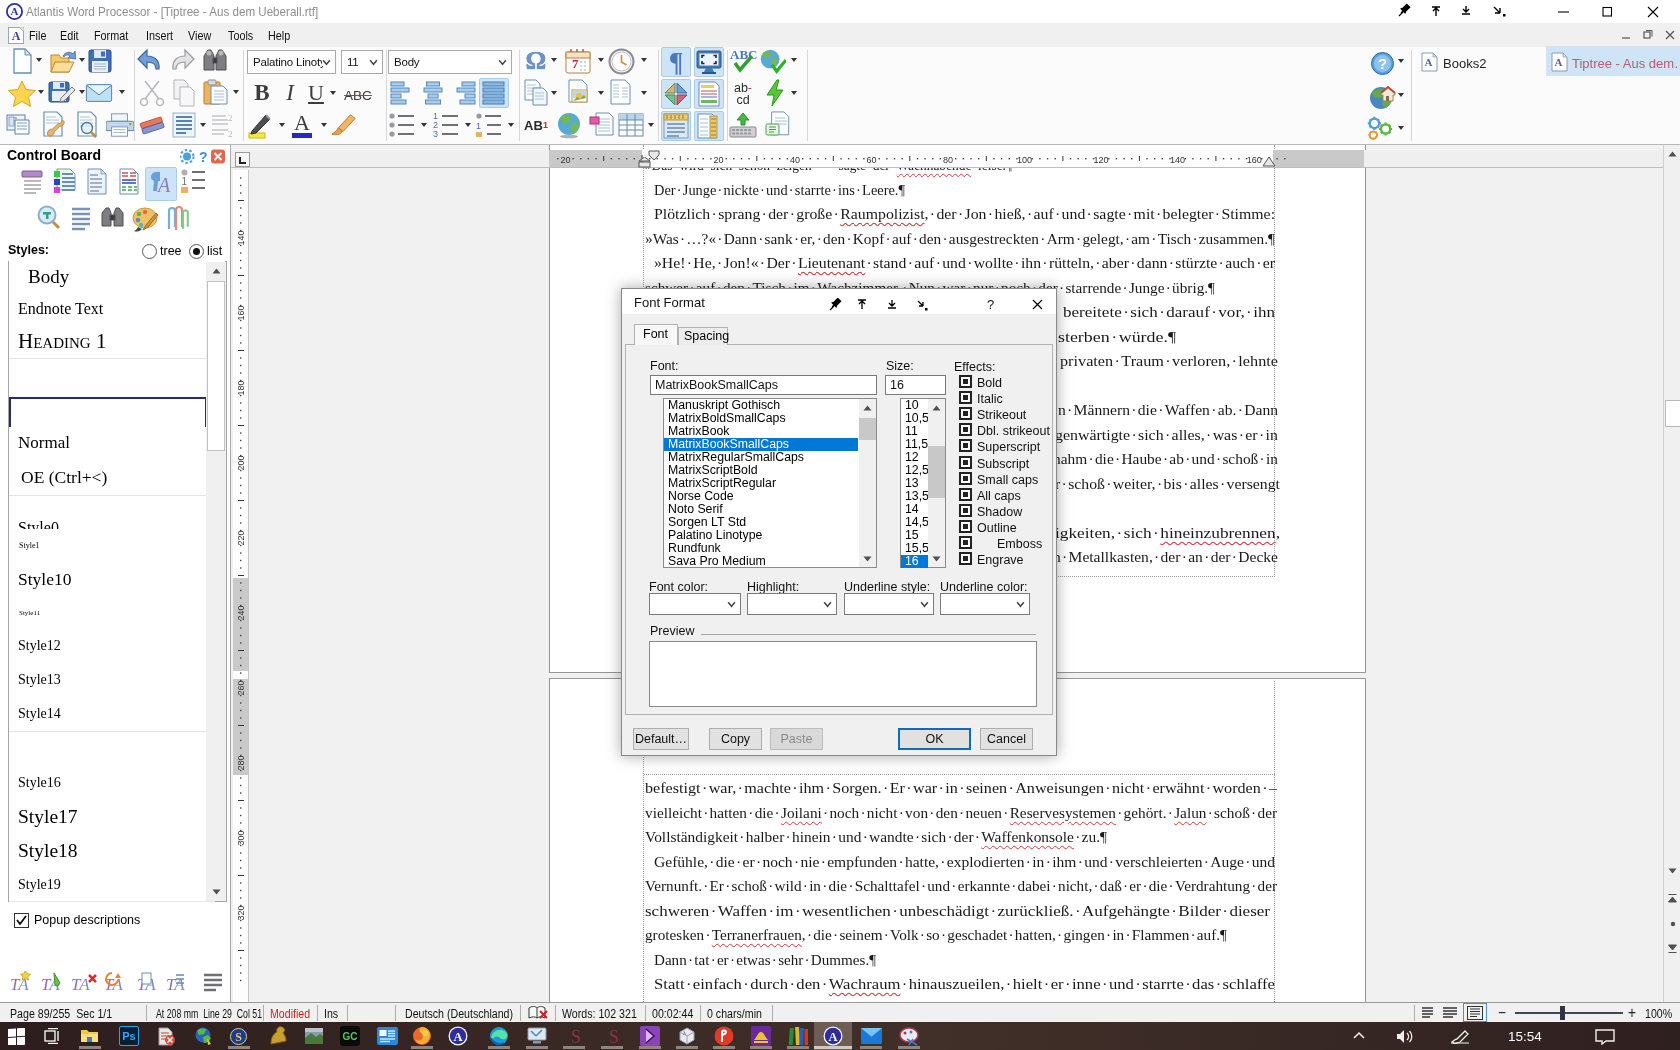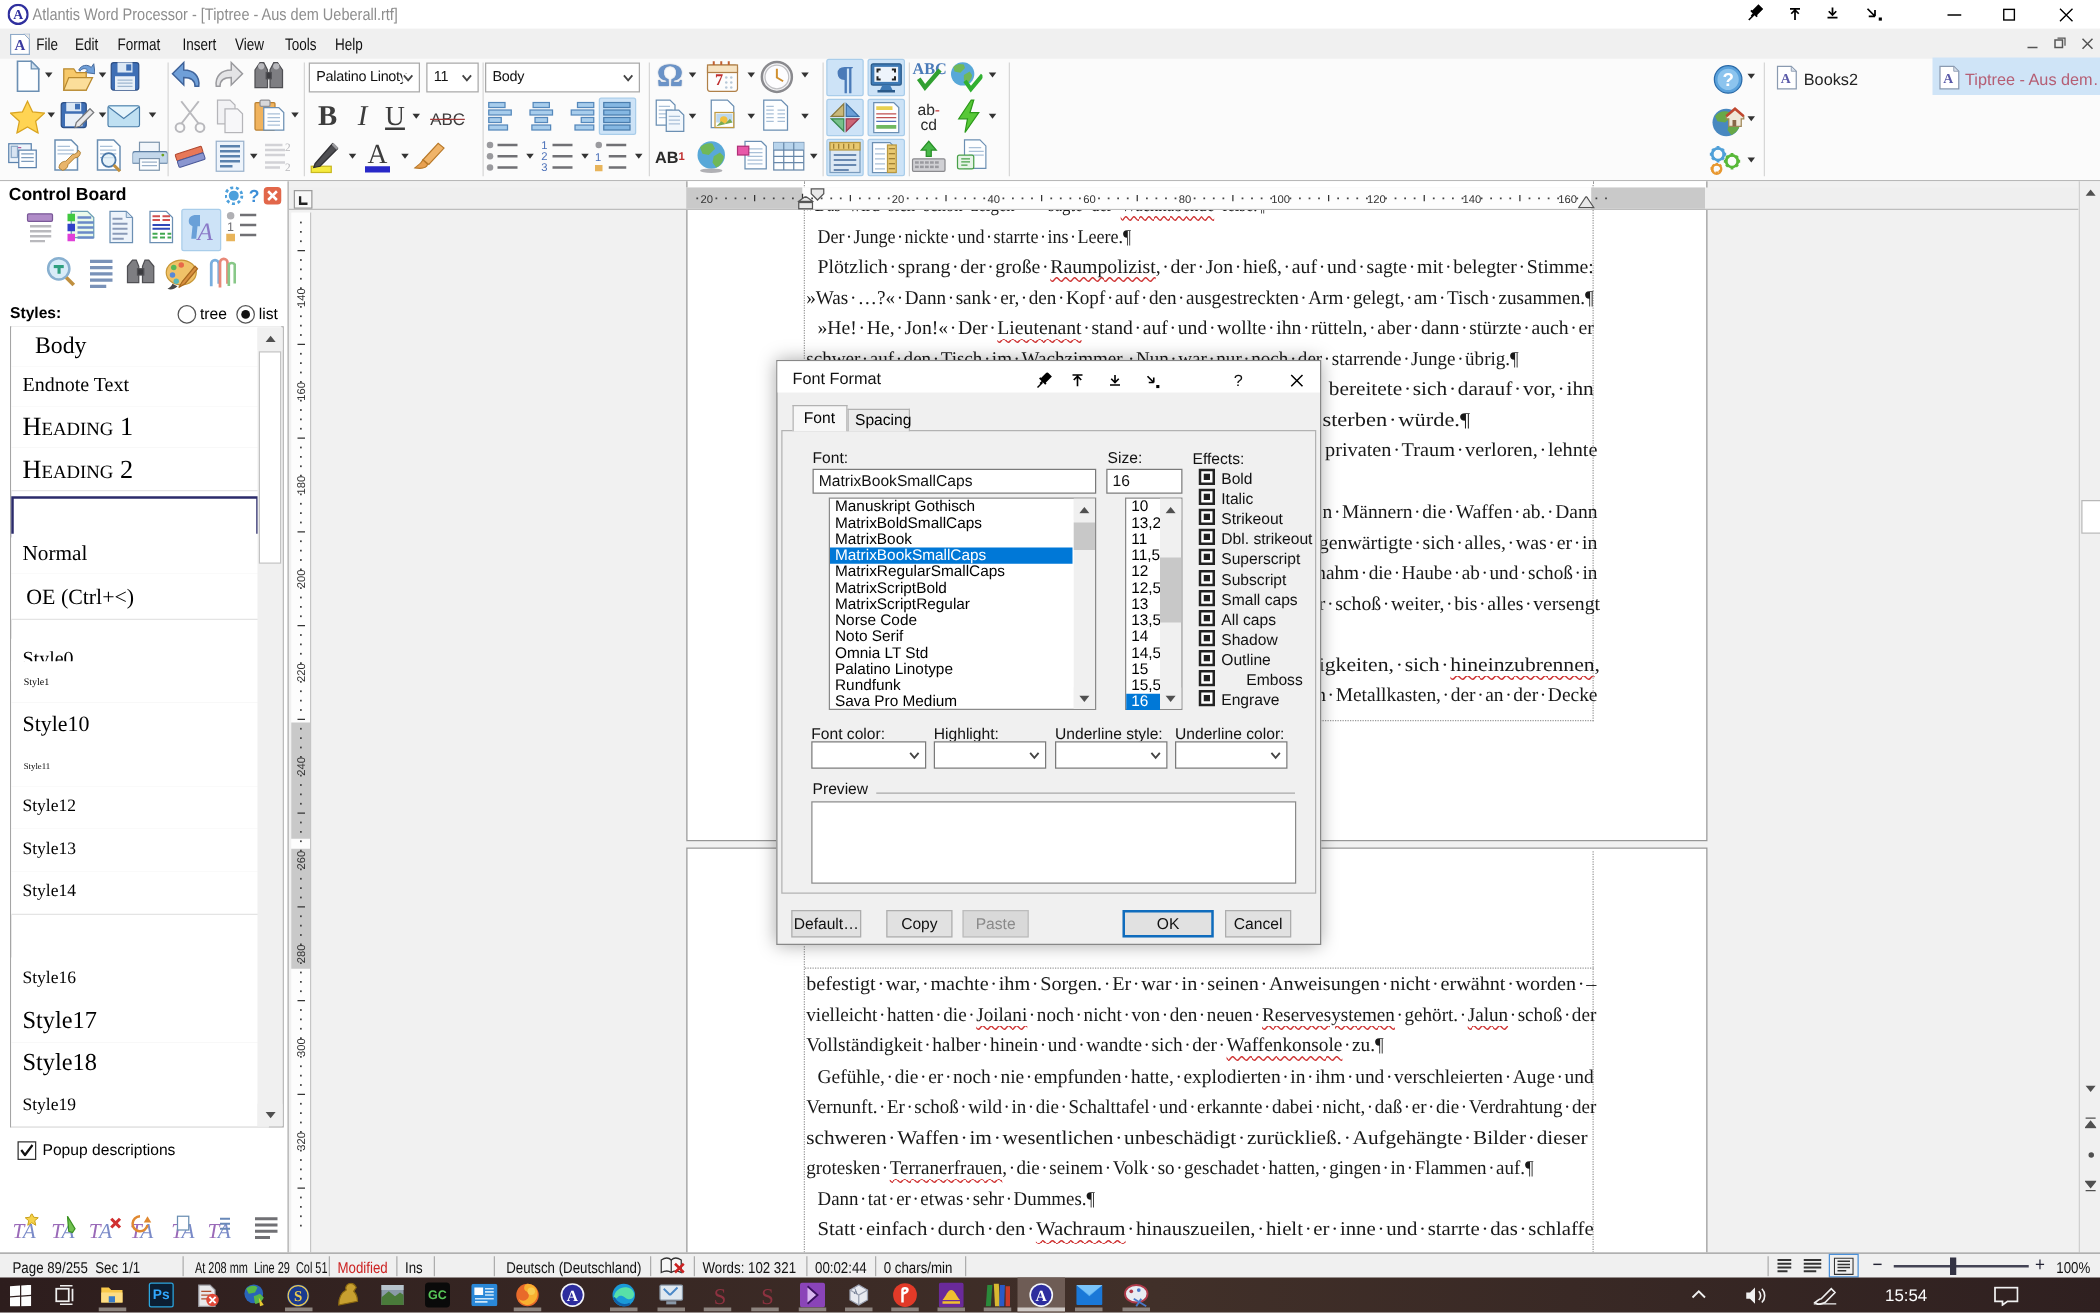--- a/index.html
+++ b/index.html
@@ -994,21 +994,20 @@
   <div class="abs" style="left:142px;top:99px;width:13px;height:13px;border:1px solid #555;border-radius:50%;background:#fff"></div>
   <div class="abs tt" style="left:160px;top:99px;font-size:12.5px">tree</div>
   <div class="abs" style="left:189px;top:99px;width:13px;height:13px;border:1px solid #555;border-radius:50%;background:#fff"></div>
   <div class="abs" style="left:193px;top:103px;width:7px;height:7px;border-radius:50%;background:#111"></div>
   <div class="abs tt" style="left:207px;top:99px;font-size:12.5px">list</div>
 
   <div class="abs" style="left:8px;top:116px;width:219px;height:641px;border:1px solid #a5a5a5;background:#fff;box-sizing:border-box"></div>
   <div class="sitem" style="top:116px;height:32px;font-size:19px;padding-left:19px">Body</div>
   <div class="sitem" style="top:148px;height:32px;font-size:16px;padding-left:9px">Endnote Text</div>
   <div class="sitem" style="top:180px;height:33px;font-size:21px;padding-left:9px;font-variant:small-caps">Heading 1</div>
-  <div class="sitem" style="top:213px;height:34px;font-size:21px;padding-left:9px;font-variant:small-caps">Heading 2</div>
   <div class="abs" style="left:9px;top:252px;width:194px;height:29px;border:2px solid #2b2b6b"></div>
   <div class="sitem" style="top:282px;height:32px;font-size:17px;padding-left:9px">Normal</div>
   <div class="sitem" style="top:314px;height:36px;font-size:17.5px;padding-left:12px">OE (Ctrl+&lt;)</div>
   <div class="sitem" style="top:366px;height:34px;font-size:16px;padding-left:9px">Style0</div>
   <div class="sitem" style="top:384px;height:33px;font-size:8px;padding-left:10px">Style1</div>
   <div class="sitem" style="top:417px;height:34px;font-size:17.5px;padding-left:9px">Style10</div>
   <div class="sitem" style="top:451px;height:33px;font-size:7px;padding-left:10px">Style11</div>
   <div class="sitem" style="top:484px;height:34px;font-size:14px;padding-left:9px">Style12</div>
   <div class="sitem" style="top:518px;height:34px;font-size:14px;padding-left:9px">Style13</div>
   <div class="sitem" style="top:552px;height:34px;font-size:14px;padding-left:9px">Style14</div>
@@ -1087,21 +1086,21 @@
   <div class="abs" style="left:42px;top:110px">
     <div class="li13">Manuskript Gothisch</div>
       <div class="li13">MatrixBoldSmallCaps</div>
       <div class="li13">MatrixBook</div>
     <div class="li13" style="background:#0078d7;color:#fff;width:190px">MatrixBookSmallCaps</div>
     <div class="li13">MatrixRegularSmallCaps</div>
       <div class="li13">MatrixScriptBold</div>
       <div class="li13">MatrixScriptRegular</div>
     <div class="li13">Norse Code</div>
       <div class="li13">Noto Serif</div>
-      <div class="li13">Omnia LT Std</div>
+      <div class="li13">Sorgen LT Std</div>
     <div class="li13">Palatino Linotype</div>
       <div class="li13">Rundfunk</div>
       <div class="li13">Sava Pro Medium</div>
   </div>
   <div class="abs sbar" style="left:237px;top:110px;width:17px;height:168px"></div>
   <div class="abs sbtn" style="left:237px;top:110px;width:17px;height:17px">
       <svg width="9" height="6" viewBox="0 0 9 6">
         <path d="M0.5 5.5 L4.5 0.5 L8.5 5.5 z" fill="#505050"></path>
       </svg>
     </div>
@@ -1110,21 +1109,21 @@
         <path d="M0.5 0.5 L4.5 5.5 L8.5 0.5 z" fill="#505050"></path>
       </svg>
     </div>
   <div class="abs" style="left:237px;top:129px;width:17px;height:22px;background:#c8c8c8"></div>
 
   <div class="dlab" style="left:264px;top:70px">Size:</div>
   <div class="dfield" style="left:263px;top:86px;width:61px;height:20px">16</div>
   <div class="abs" style="left:278px;top:109px;width:46px;height:170px;background:#fff;border:1px solid #8a8a8a;box-sizing:border-box"></div>
   <div class="abs" style="left:279px;top:110px">
     <div class="li13">10</div>
-      <div class="li13">13,2</div>
+      <div class="li13">10,5</div>
       <div class="li13">11</div>
       <div class="li13">11,5</div>
     <div class="li13">12</div>
       <div class="li13">12,5</div>
       <div class="li13">13</div>
       <div class="li13">13,5</div>
     <div class="li13">14</div>
       <div class="li13">14,5</div>
       <div class="li13">15</div>
       <div class="li13">15,5</div>

